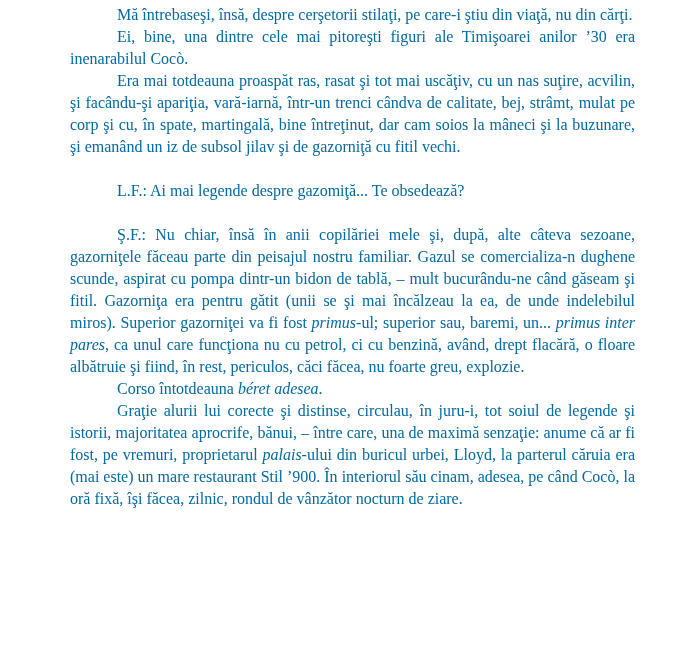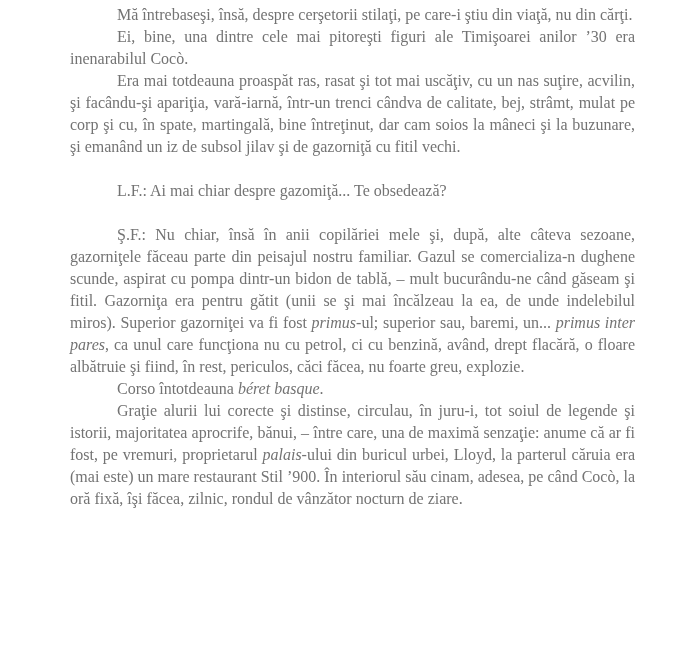--- a/index.html
+++ b/index.html
@@ -1,32 +1,32 @@
 <!DOCTYPE html>
 <html><head>
 <meta charset="utf-8">
 <style>
   html, body { margin: 0; padding: 0; background: #ffffff; }
   body { width: 675px; height: 672px; overflow: hidden; position: relative; }
   .page {
     position: absolute; left: 70px; top: 4px; width: 565px;
     font-family: "Liberation Serif", "DejaVu Serif", serif;
-    font-size: 16px; line-height: 22px; color: #737373;
+    font-size: 16px; line-height: 22px; color: #0369a1;
     text-align: justify;
   }
   .p { margin: 0; text-indent: 47px; }
   .gap { height: 22px; }
   em { font-style: italic; }
 </style>
 </head>
 <body>
 
 <div class="page" id="page">
     <p class="p"><span>Mă întrebaseşi, însă, despre cerşetorii stilaţi, pe care-i ştiu din viaţă, nu din cărţi.</span></p>
     <p class="p"><span>Ei, bine, una dintre cele mai pitoreşti figuri ale Timişoarei anilor ’30 era inenarabilul Cocò.</span></p>
     <p class="p"><span>Era mai totdeauna proaspăt ras, rasat şi tot mai uscăţiv, cu un nas suţire, acvilin, şi facându-şi apariţia, vară-iarnă, într-un trenci cândva de calitate, bej, strâmt, mulat pe corp şi cu, în spate, martingală, bine întreţinut, dar cam soios la mâneci şi la buzunare, şi emanând un iz de subsol jilav şi de gazorniţă cu fitil vechi.</span></p>
     <div class="gap"></div>
-    <p class="p"><span>L.F.: Ai mai chiar despre gazomiţă... Te obsedează?</span></p>
+    <p class="p"><span>L.F.: Ai mai legende despre gazomiţă... Te obsedează?</span></p>
     <div class="gap"></div>
     <p class="p"><span>Ş.F.: Nu chiar, însă în anii copilăriei mele şi, după, alte câteva sezoane, gazorniţele făceau parte din peisajul nostru familiar. Gazul se comercializa-n dughene scunde, aspirat cu pompa dintr-un bidon de tablă, – mult bucurându-ne când găseam şi fitil. Gazorniţa era pentru gătit (unii se şi mai încălzeau la ea, de unde indelebilul miros). Superior gazorniţei va fi fost </span><em>primus</em><span>-ul; superior sau, baremi, un... </span><em>primus inter pares</em><span>, ca unul care funcţiona nu cu petrol, ci cu benzină, având, drept flacără, o floare albătruie şi fiind, în rest, periculos, căci făcea, nu foarte greu, explozie.</span></p>
-    <p class="p"><span>Corso întotdeauna </span><em>béret basque</em><span>.</span></p>
+    <p class="p"><span>Corso întotdeauna </span><em>béret adesea</em><span>.</span></p>
     <p class="p"><span>Graţie alurii lui corecte şi distinse, circulau, în  juru-i, tot soiul de legende şi istorii, majoritatea aprocrife, bănui, – între care, una de maximă senzaţie: anume că ar fi fost, pe vremuri, proprietarul </span><em>palais</em><span>-ului din buricul urbei, Lloyd, la parterul căruia era (mai este) un mare restaurant Stil ’900. În interiorul său cinam, adesea, pe când Cocò, la oră fixă, îşi făcea, zilnic, rondul de vânzător nocturn de ziare.</span></p>
   </div>
 
 </body></html>

